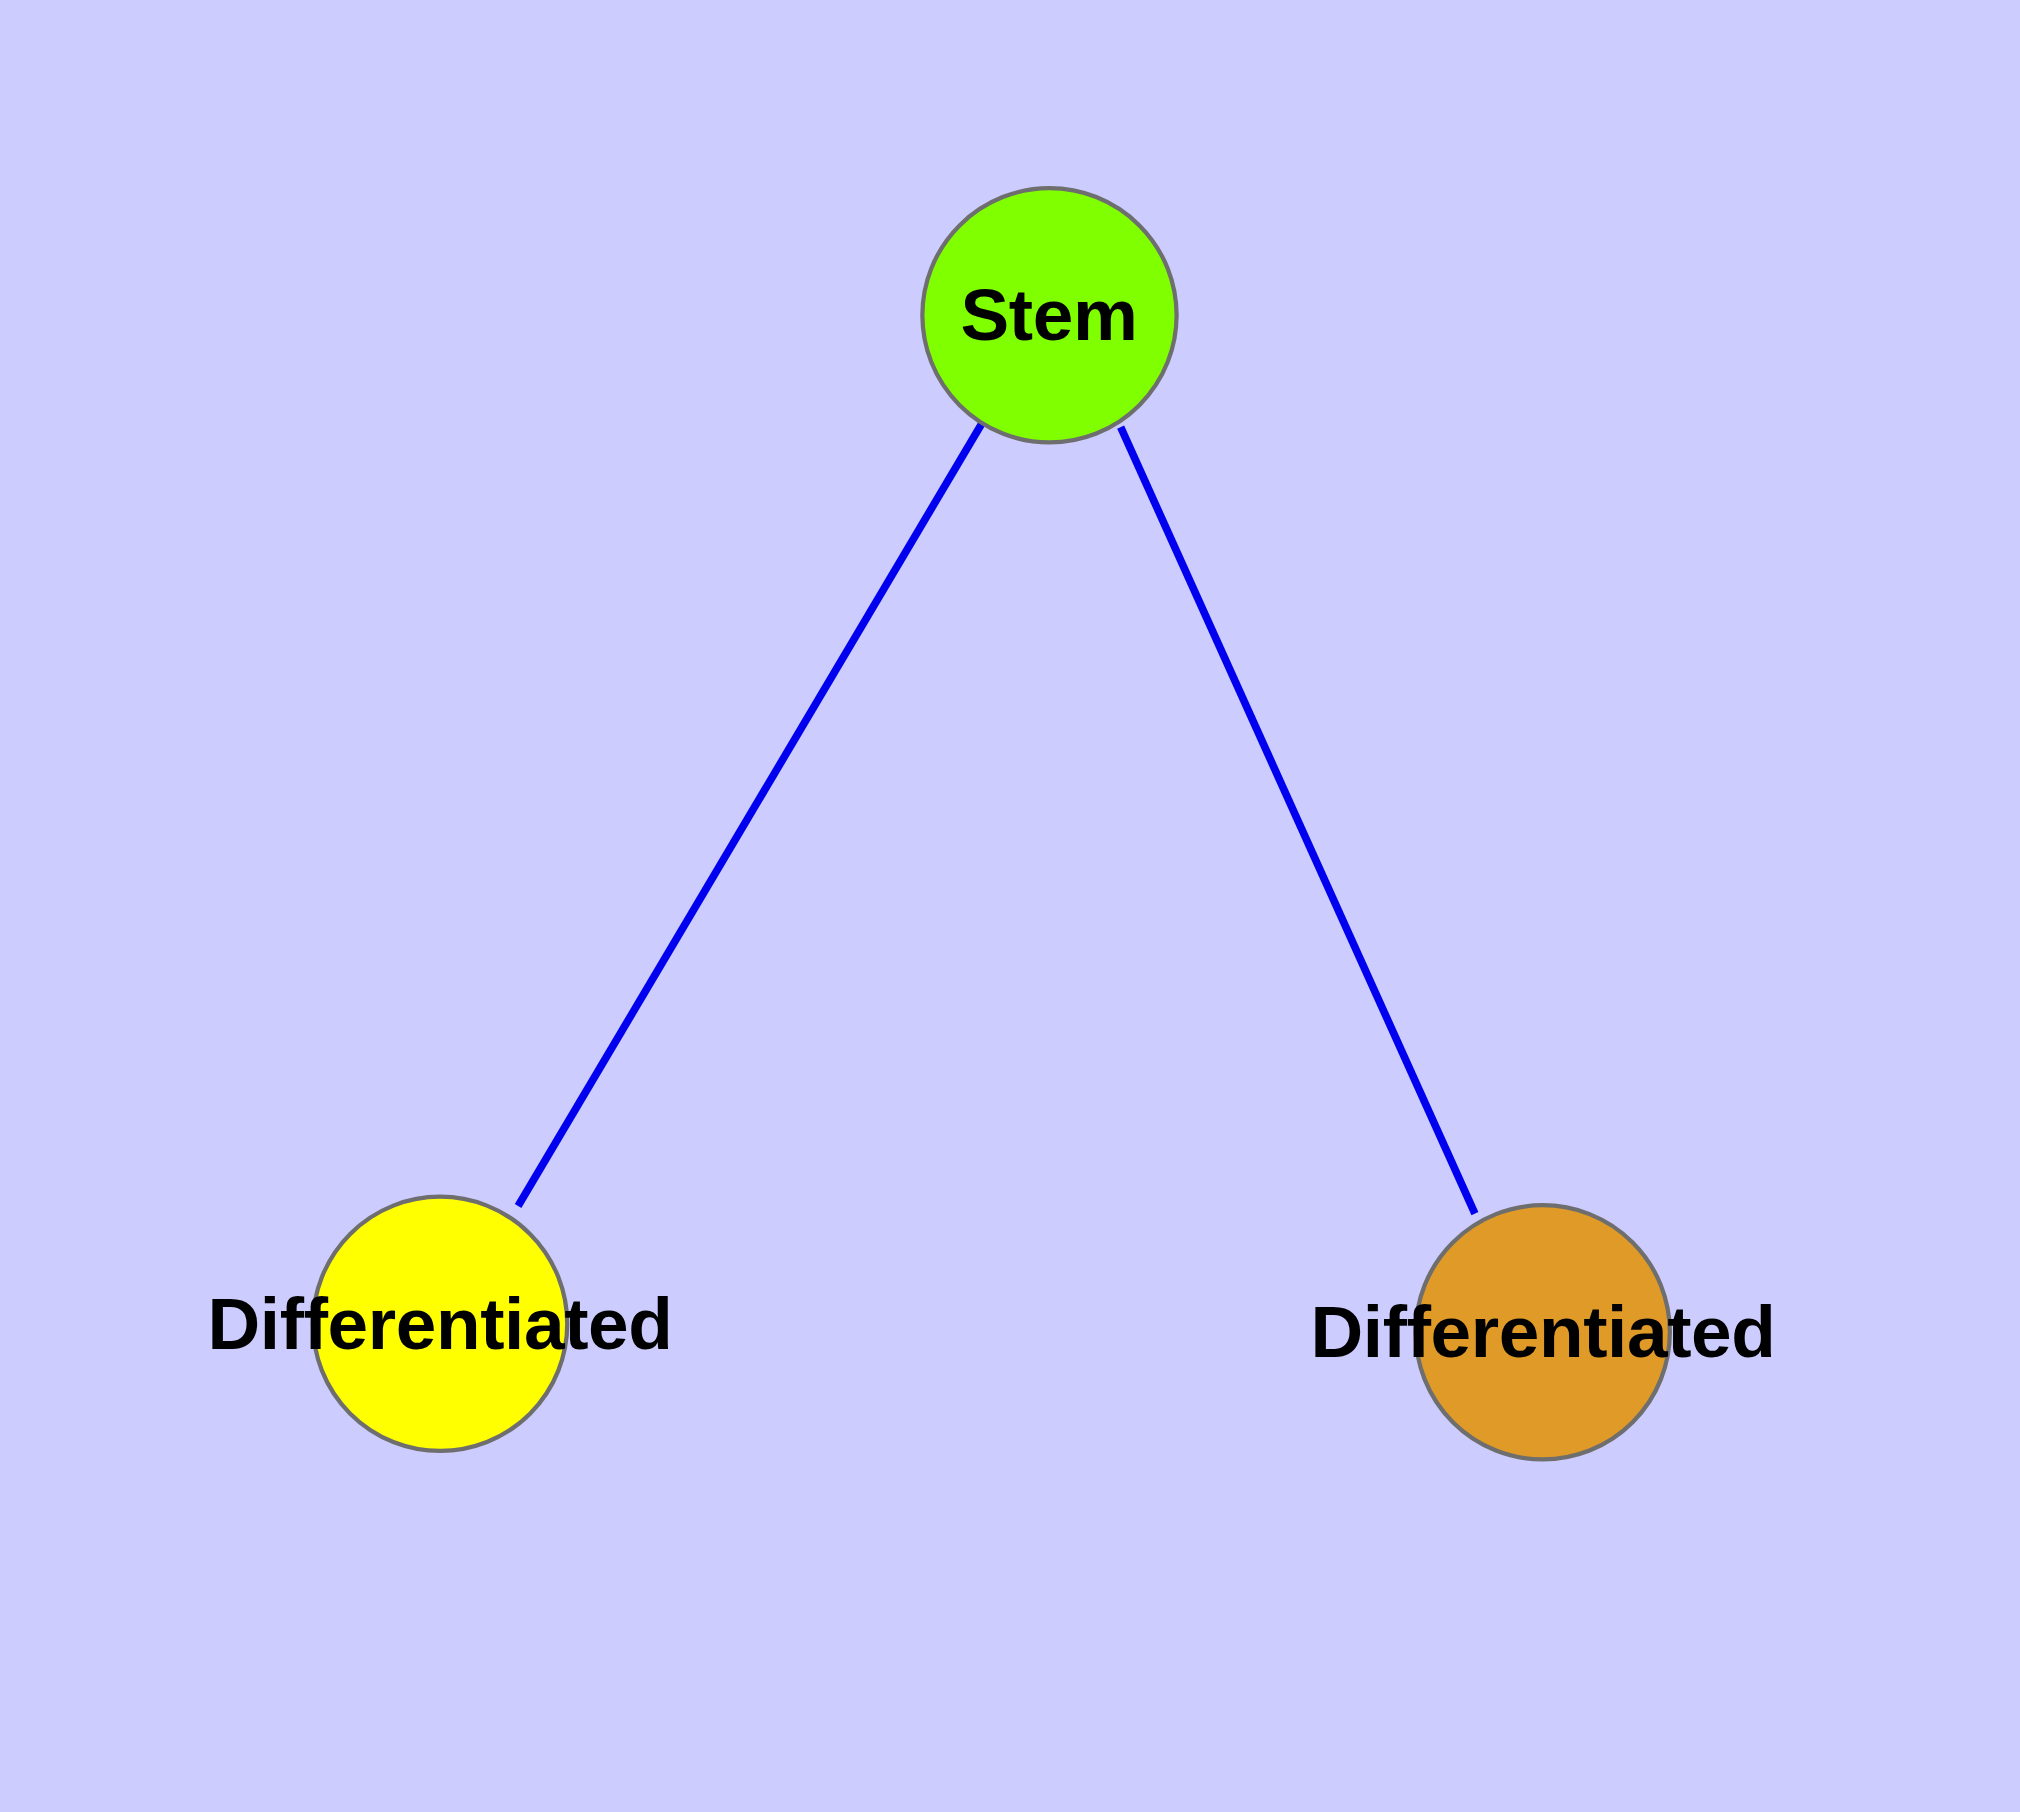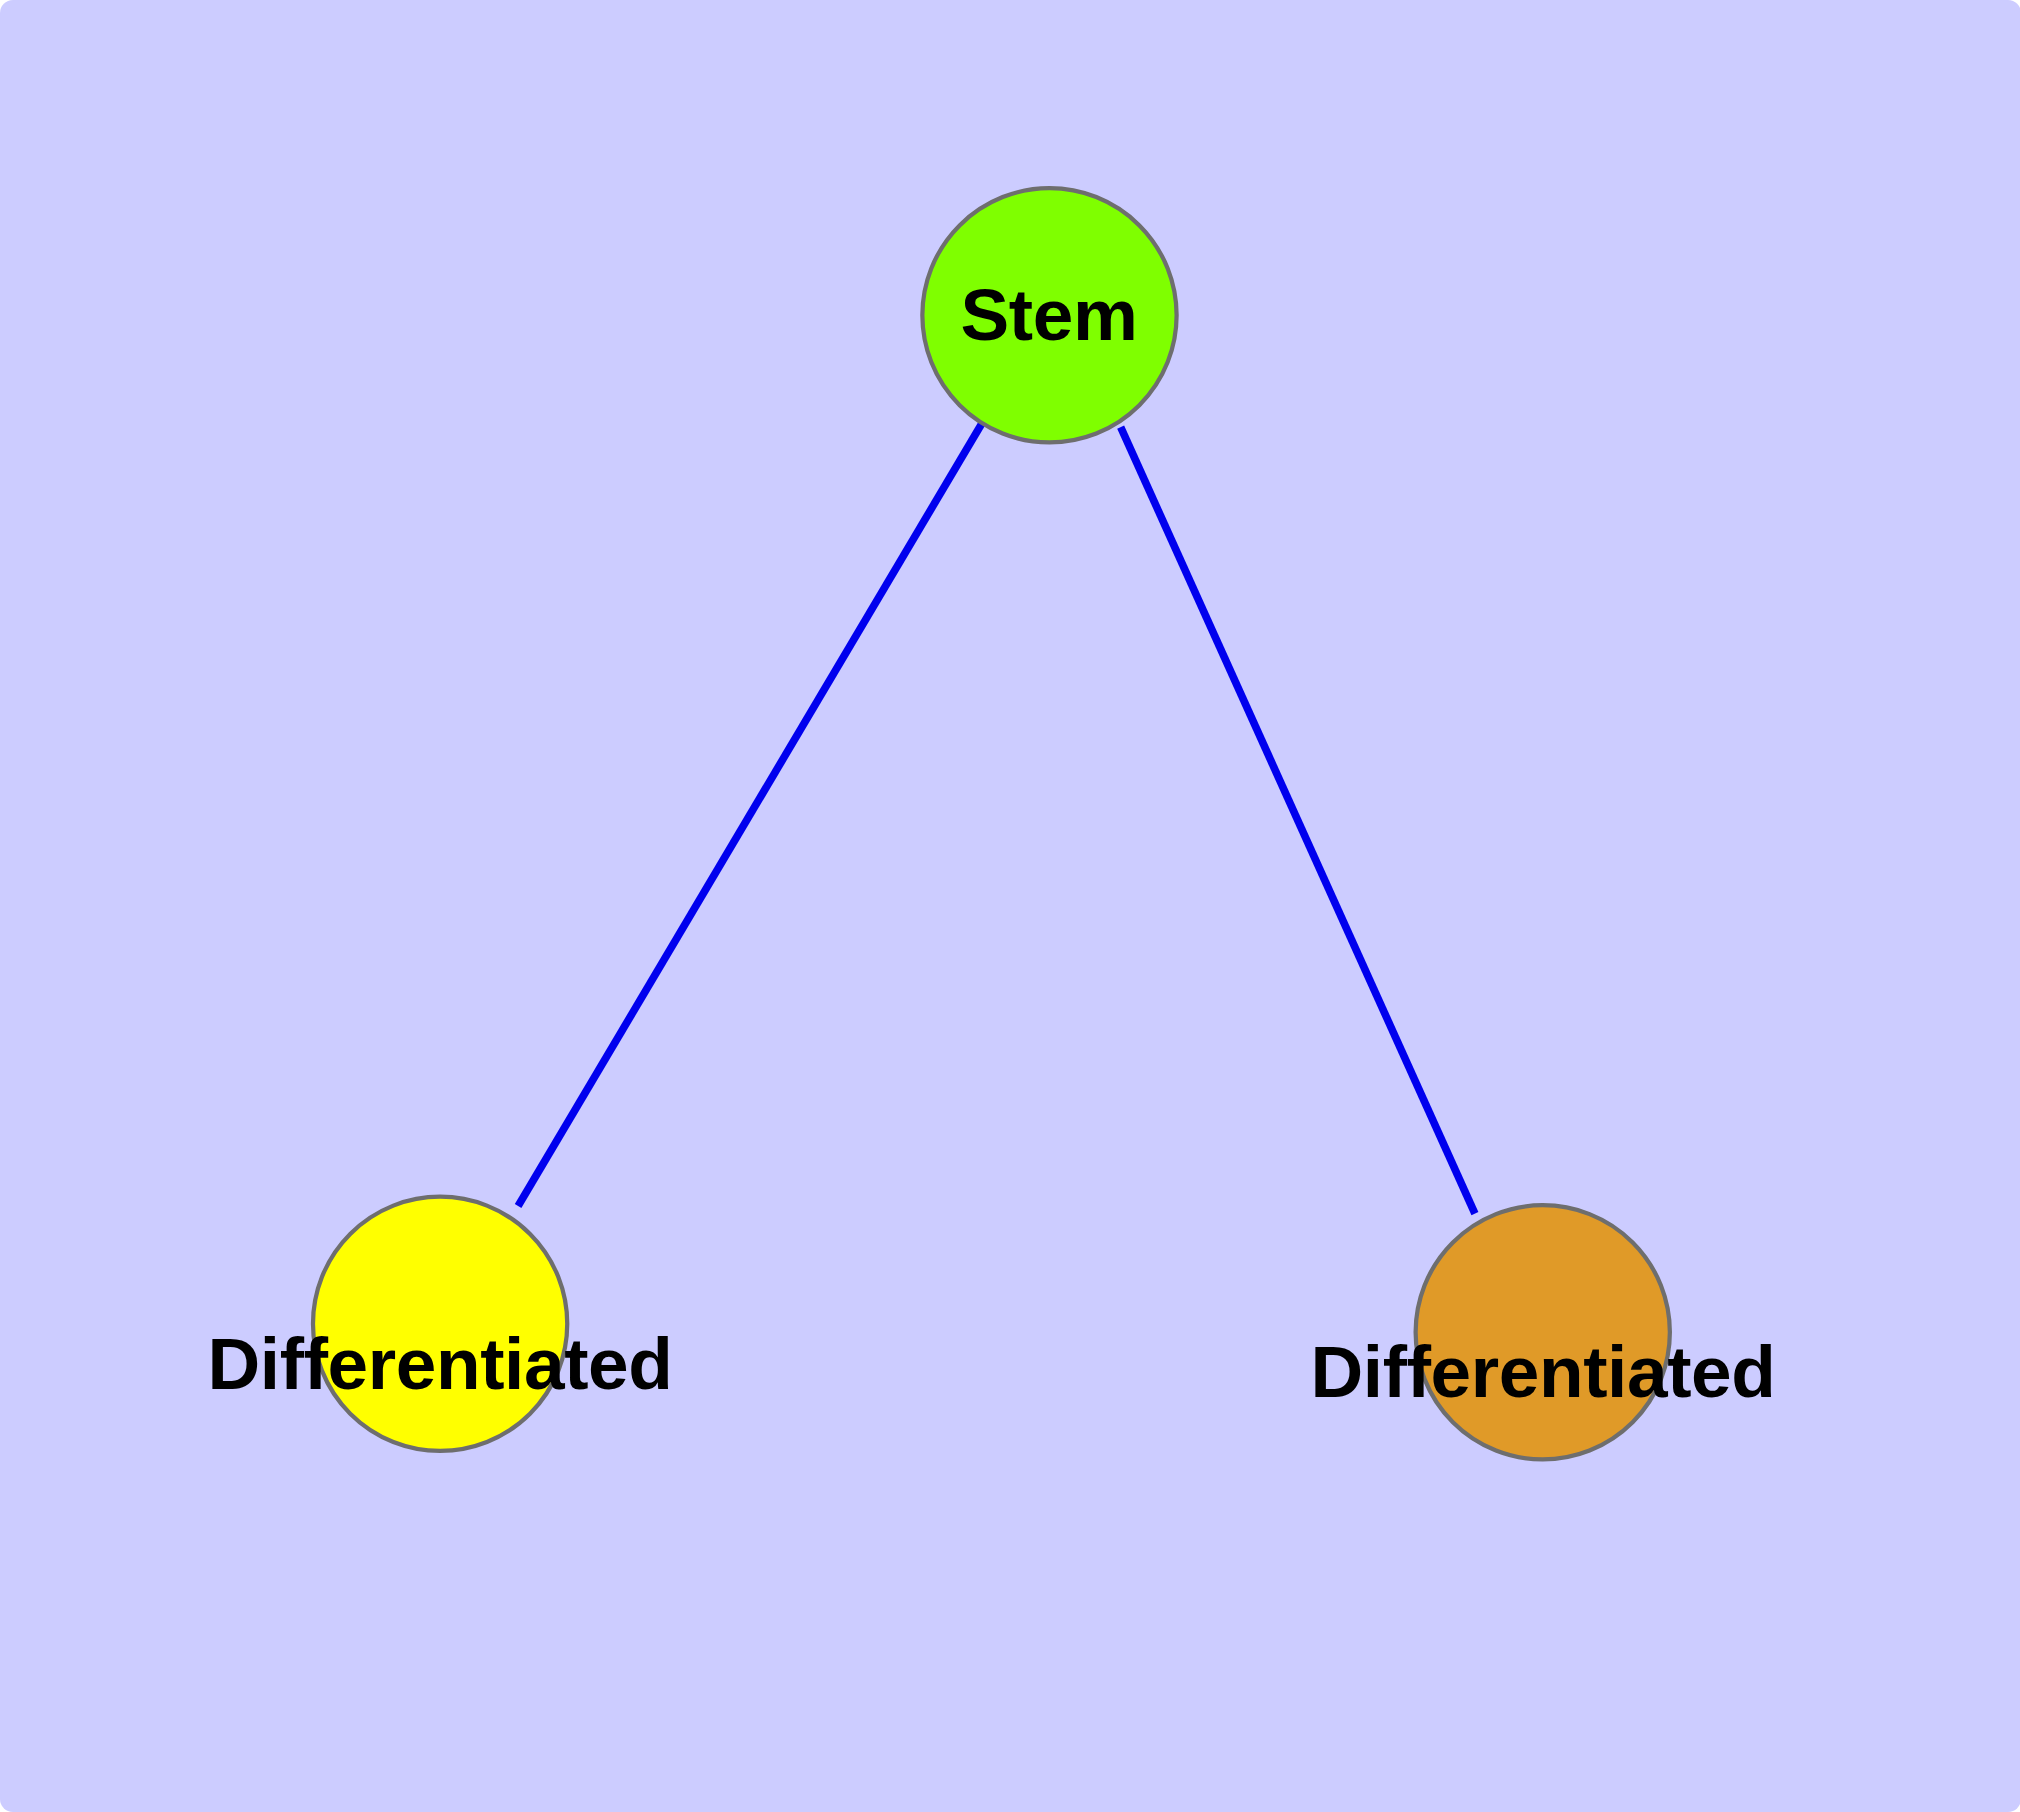--- a/index.html
+++ b/index.html
@@ -34,26 +34,26 @@
     transform: translate(-50%, -50%);
     white-space: nowrap;
     text-align: center;
     font-weight: bold;
     color: #000000;
     line-height: 1.12;
     letter-spacing: -0.4px;
     pointer-events: none;
   }
   .node-label.big  { font-size: 73px; }
-  .node-label.two-line { font-size: 73px; margin-top: 40px; }
+  .node-label.two-line { font-size: 73px; }
 </style>
 </head>
 <body>
 
-<div id="canvas" style="width: 2021px; height: 1812px; border-radius: 13px;">
+<div id="canvas" style="width: 2021px; height: 1812px;">
 
   <div id="bg-rect" style="background: rgb(204, 204, 255);"></div>
 
   <svg id="graph-svg" viewBox="0 0 2384 2138" style="width: 2021px; height: 1812px;">
     <g>
       <line class="edge" x1="1158" y1="500" x2="611" y2="1423" stroke="#0000EE" stroke-width="9" stroke-linecap="butt"></line>
       <line class="edge" x1="1322" y1="504" x2="1740" y2="1432" stroke="#0000EE" stroke-width="9" stroke-linecap="butt"></line>
     </g>
     <g>
       <circle class="node" cx="1238" cy="372" r="150" fill="#7FFF00" stroke="#6E6E6E" stroke-width="5"></circle>

